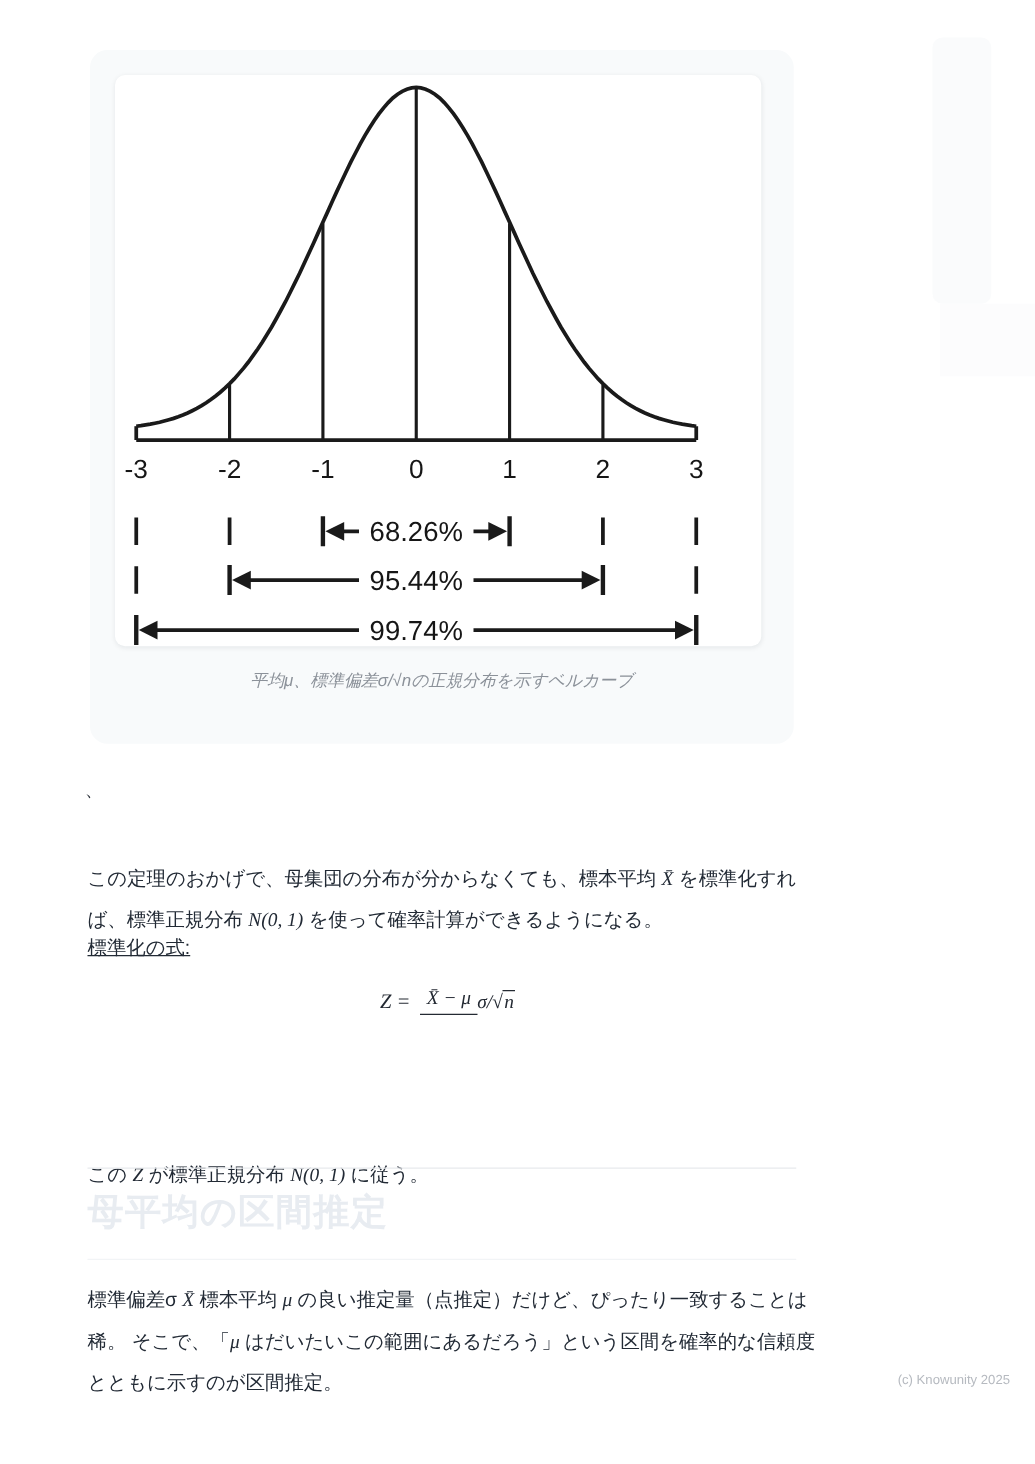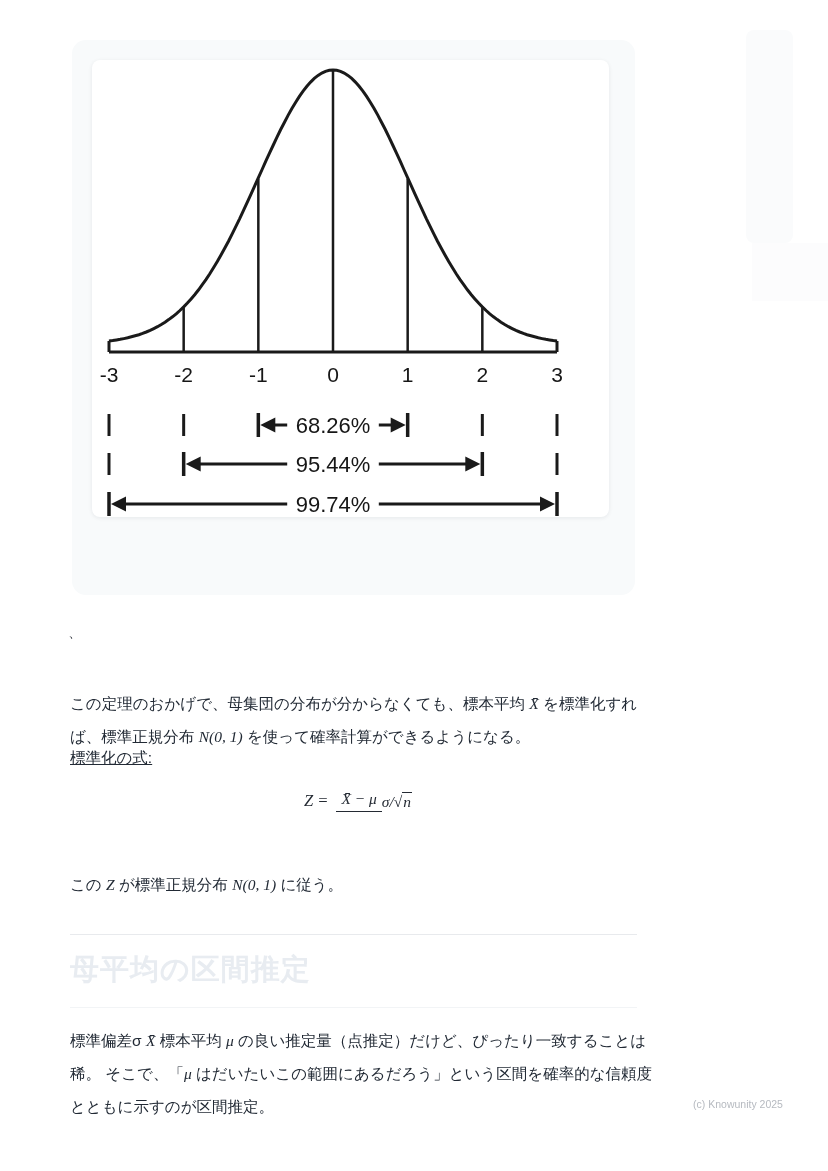--- a/index.html
+++ b/index.html
@@ -19,21 +19,21 @@
     background:#ffffff; border-radius:8px;
     box-shadow:0 1px 4px rgba(15,23,42,.08); }
   .figure-caption { position:absolute; left:0; top:496px; width:563px;
     text-align:center; font-style:italic; font-size:13.5px; color:#8b9199; }
 
   .stray { left:68px; top:624px; font-size:14px; color:#2a2f38; }
 
   .para { left:70px; width:594px; font-size:15.5px; line-height:33px; color:#222a35; }
   .p1 { top:687px; }
   .p-label { top:748px; left:70px; font-size:15.5px; color:#222a35;text-decoration:underline; }
-  .p2 { top:868px; }
+  .p2 { top:924px; }
   .p3 { top:1024px; }
 
   .rs-math, .rs-rad, .rs-sqrt, .lhs-math {
     font-family:"Liberation Serif", serif; font-style:italic; }
   .rs-rad { font-style:normal; }
   .rs-sqrt { border-top:1.6px solid #242a33; padding:0 1px; }
   .rs-bold { font-weight:400; }
 
   
   .formula { left:70px; top:790px; width:576px; text-align:center;
@@ -44,21 +44,21 @@
   .frac .den { padding-top:3px; }
 
   .divider { left:70px; top:934px; width:567px; height:0;
     border-top:1.5px solid #e8eaed; }
   .section-heading { left:70px; top:950px; width:567px; font-size:29px;
     font-weight:700; color:#e8ecf1; letter-spacing:1px; }
   .divider2 { left:70px; top:1007px; width:567px; height:0;
     border-top:1.5px solid #f2f4f6; }
 
   .watermark { left:668px; top:1098px; width:140px; font-size:10.5px;
-    color:#b6bac0; text-align:center; }
+    color:#b6bac0; text-align:right; }
 
   svg text { font-family:"Liberation Sans", sans-serif; }
 </style>
 </head>
 <body>
 
 <div class="abs side-strip"></div>
 <div class="abs side-strip2"></div>
 
 <figure class="abs figure-card">
@@ -102,20 +102,21 @@
         <text x="241.00000000000003" y="412" text-anchor="middle" font-size="22" fill="#161616">95.44%</text>
         <line x1="17" y1="432" x2="17" y2="456" stroke="#1a1a1a" stroke-width="3.5"></line>
         <line x1="465" y1="432" x2="465" y2="456" stroke="#1a1a1a" stroke-width="3.5"></line>
         <line x1="31" y1="444" x2="195.2" y2="444" stroke="#1a1a1a" stroke-width="3"></line>
         <polygon points="19,444 34,436.5 34,451.5" fill="#1a1a1a"></polygon>
         <line x1="286.8" y1="444" x2="451" y2="444" stroke="#1a1a1a" stroke-width="3"></line>
         <polygon points="463,444 448,436.5 448,451.5" fill="#1a1a1a"></polygon>
         <text x="241" y="452" text-anchor="middle" font-size="22" fill="#161616">99.74%</text>
       </svg>
   </div>
+  <figcaption class="figure-caption">平均μ、標準偏差σ/√nの正規分布を示すベルカーブ</figcaption>
 </figure>
 
 <div class="abs stray">、</div>
 
 <p class="abs para p1"><span>この定理のおかげで、母集団の分布が分からなくても、標本平均 </span><span class="rs-math">X̄</span><span> を標準化すれば、標準正規分布 </span><span class="rs-math">N(0, 1)</span><span> を使って確率計算ができるようになる。</span></p>
 
 <div class="abs p-label">標準化の式:</div>
 
 <div class="abs formula">
   <span class="formula-inner">

